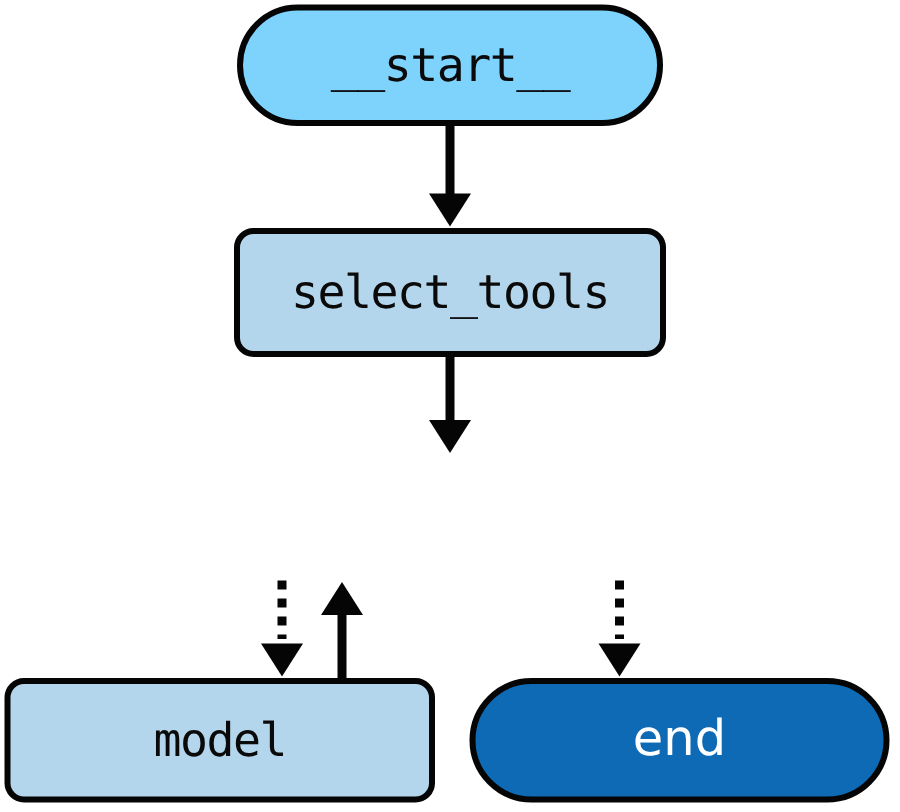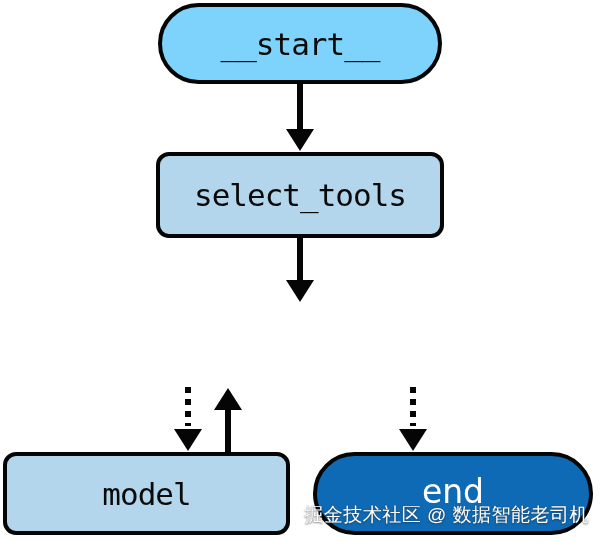--- a/index.html
+++ b/index.html
@@ -132,15 +132,14 @@
 
 
   <div class="node node-light node-tools">
     <span class="label">model</span>
   </div>
 
   <div class="node node-dark node-end">
     <span class="label">end</span>
   </div>
 
-  <div class="watermark">掘金技术社区 @ 数据智能老司机</div>
 
 </div>
 
 </body></html>

